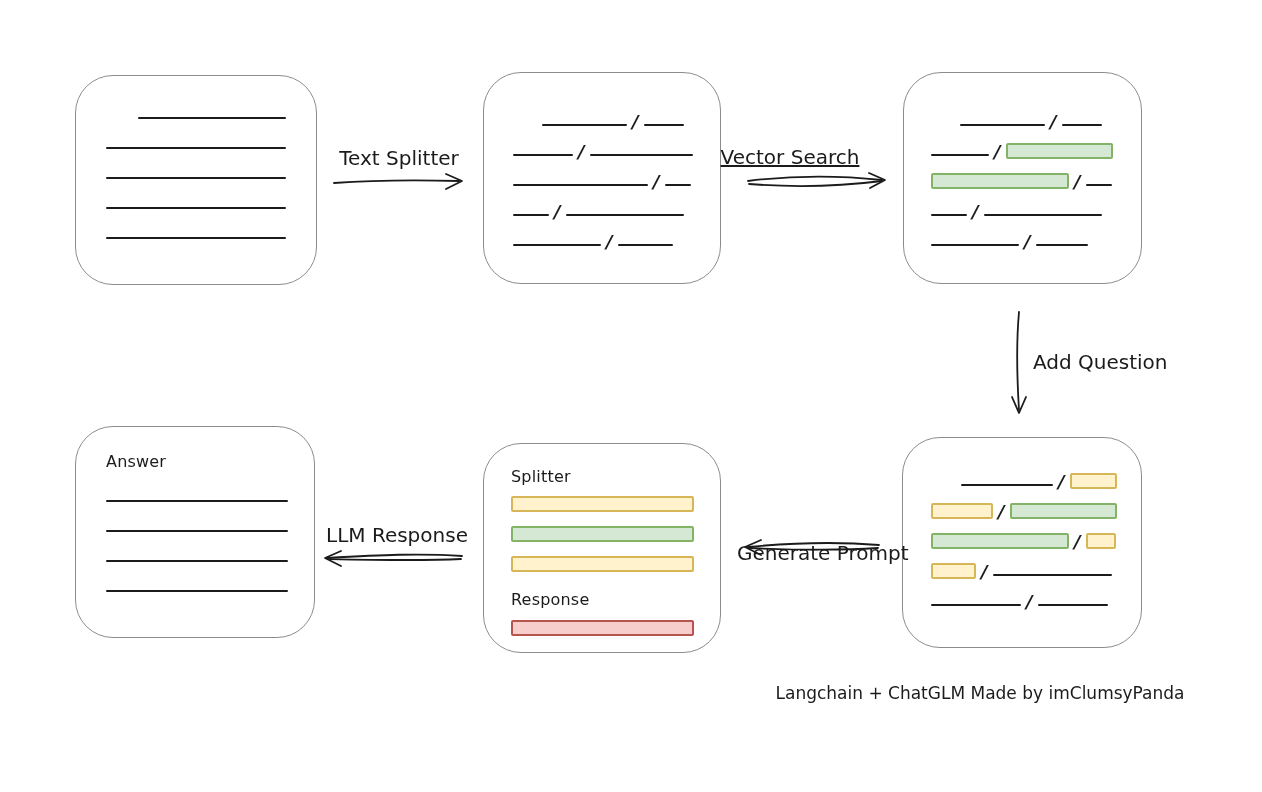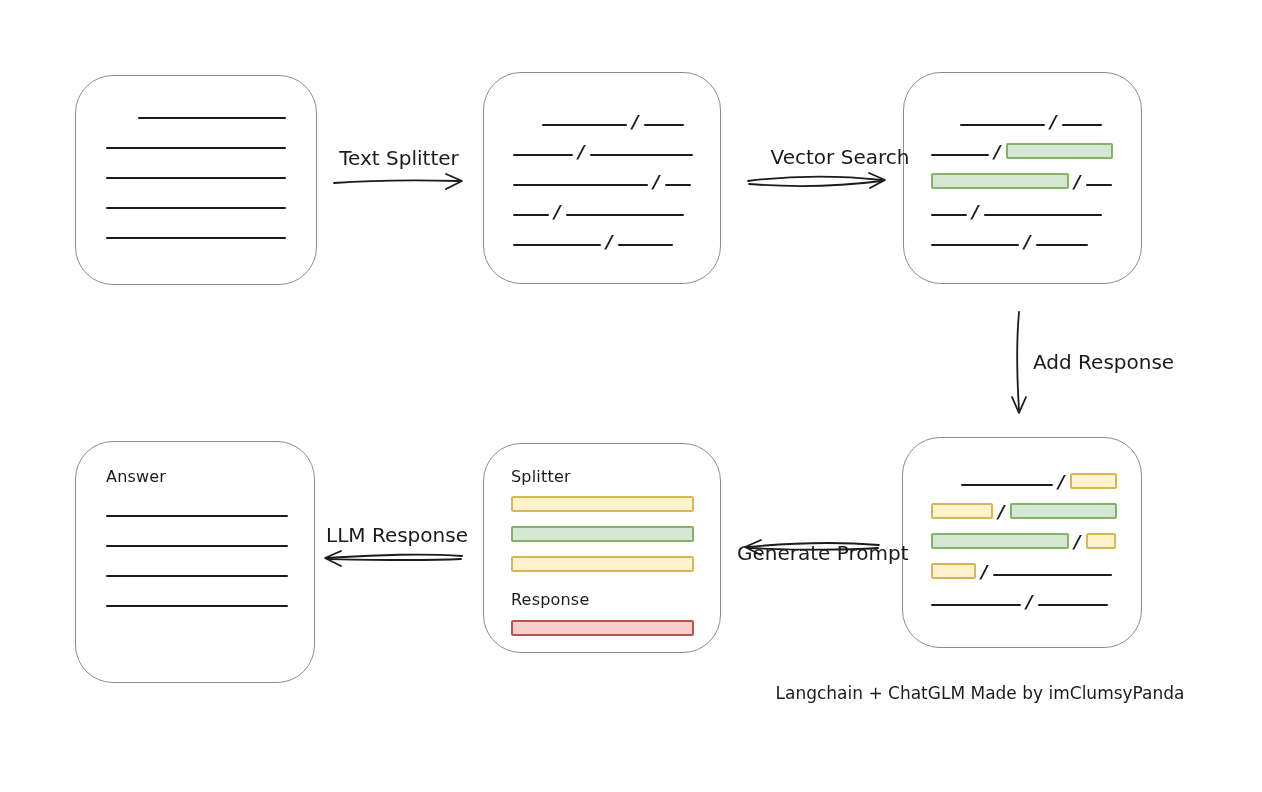--- a/index.html
+++ b/index.html
@@ -19,21 +19,21 @@
     background: #ffffff;
     border: 1px solid var(--box-border, #8c8c8c);
     border-radius: 38px;
     box-sizing: border-box;
   }
   .box-document { left: 75px;  top: 75px;  width: 242px; height: 210px; padding: 15px 0 0 30px; }
   .box-split    { left: 483px; top: 72px;  width: 238px; height: 212px; padding: 25px 0 0 29px; }
   .box-vector   { left: 903px; top: 72px;  width: 239px; height: 212px; padding: 25px 0 0 27px; }
   .box-context  { left: 902px; top: 437px; width: 240px; height: 211px; padding: 20px 0 0 28px; }
   .box-prompt   { left: 483px; top: 443px; width: 238px; height: 210px; padding: 25px 0 0 27px; }
-  .box-answer   { left: 75px;  top: 441px; width: 240px; height: 242px; padding: 27px 0 0 30px; }
+  .box-answer   { left: 75px;  top: 426px; width: 240px; height: 212px; padding: 27px 0 0 30px; }
 
   .seg-row { display: flex; align-items: flex-end; height: 30px; }
   .bars .seg-row { align-items: flex-start; }
   .seg { flex: none; display: block; }
   .seg.sp { height: 1px; }
   .seg.ln { height: 2px; background: var(--line, #1b1b1b); border-radius: 1px; margin-bottom: 2px; }
   .seg.slash {
     font-size: 18px; font-style: italic; font-weight: bold; line-height: 14px;
     margin: 0 5px -1px 5px; color: var(--line, #1b1b1b);
   }
@@ -236,20 +236,20 @@
         <div class="seg-row">
           <span class="seg ln" style="width: 182px;"></span>
         </div>
         <div class="seg-row">
           <span class="seg ln" style="width: 182px;"></span>
         </div>
       </div>
   </div>
 
   <div class="arrow-label" style="left:333px; top:149px; width:132px;">Text Splitter</div>
-  <div class="arrow-label" style="left:770px; top:148px; width:140px;">Vector Search</div>
-  <div class="arrow-label" style="left:1033px; top:353px; width:120px; text-align:left;">Add Response</div>
+  <div class="arrow-label" style="left:720px; top:148px; width:140px;text-decoration:underline;">Vector Search</div>
+  <div class="arrow-label" style="left:1033px; top:353px; width:120px; text-align:left;">Add Question</div>
   <div class="arrow-label" style="left:737px; top:544px; width:150px;">Generate Prompt</div>
   <div class="arrow-label" style="left:326px; top:526px; width:130px;">LLM Response</div>
 
   <div class="caption">Langchain + ChatGLM Made by imClumsyPanda</div>
 
 </div>
 
 </body></html>

